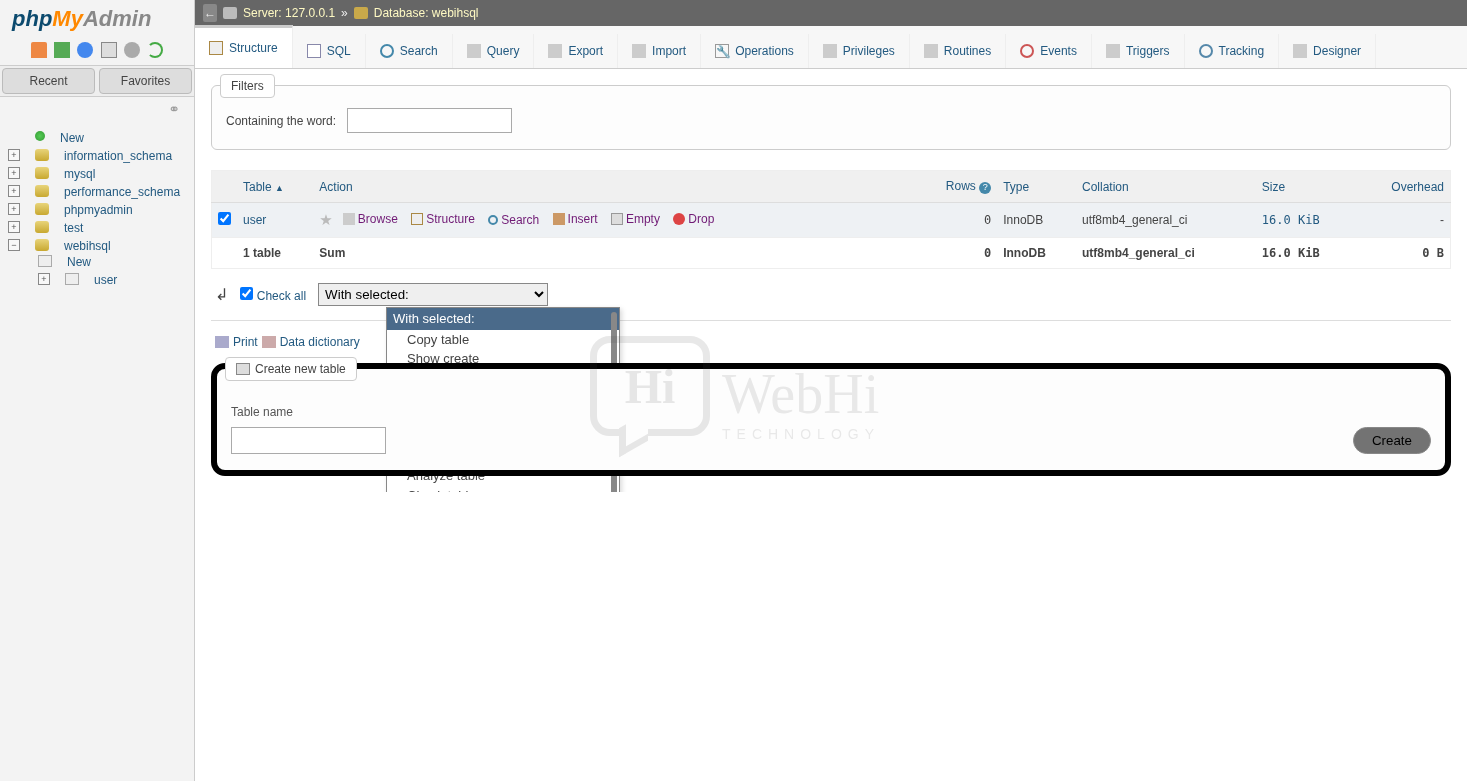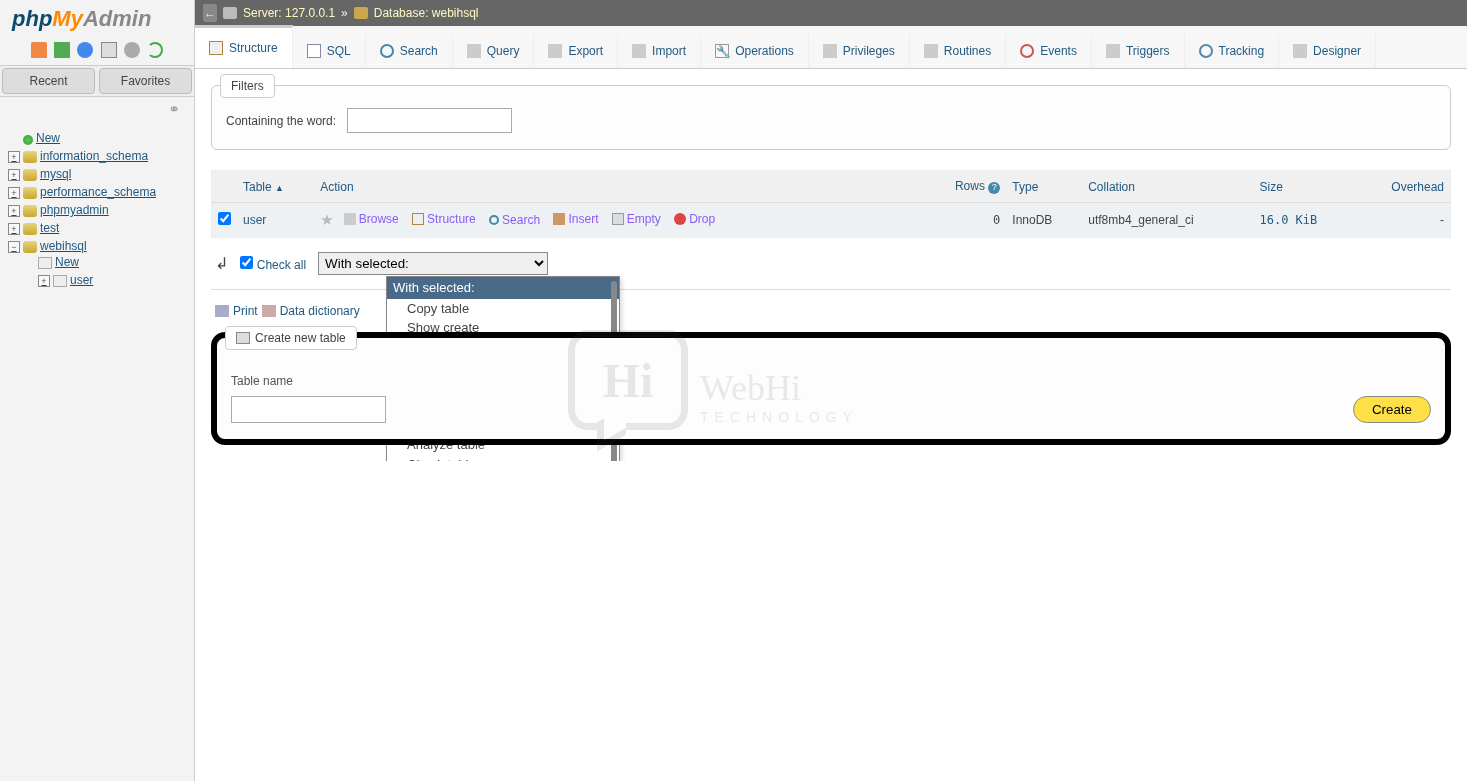--- a/index.html
+++ b/index.html
@@ -12,21 +12,21 @@
 .logo .php { color: #0c4a6e; }
 .logo .my { color: #ff8800; }
 .logo .admin { color: #888; font-style: italic; }
 .iconbar { text-align: center; padding: 4px 0; }
 .iconbar span { display: inline-block; width: 16px; height: 16px; margin: 0 2px; }
 .tabs { display: flex; background: #eee; border-top: 1px solid #ccc; border-bottom: 1px solid #ccc; }
 .tabs div { flex: 1; padding: 5px; text-align: center; cursor: pointer; background: #ddd; border: 1px solid #bbb; margin: 2px; border-radius: 4px; }
 .linkchain { text-align: right; padding: 4px 14px; color: #999; font-size: 14px; }
 .tree { padding: 8px 4px 8px 6px; }
 .tree li { list-style: none; padding: 2px 0 2px 2px; position: relative; }
-.tree .row { display: flex; align-items: flex-end; gap: 3px; white-space: nowrap; text-decoration: underline; }
+.tree .row { display: flex; align-items: flex-start; gap: 15px; white-space: nowrap; }
 .tree .lbl { color: #235a81; }
 .children { padding-left: 28px; }
 .db .children { padding-left: 28px; }
 .plusminus { display: inline-flex; width: 12px; height: 12px; border: 1px solid #888; align-items: center; justify-content: center; font-size: 9px; color: #555; background: #f8f8f8; }
 .dbico { width: 14px; height: 12px; background: linear-gradient(#e8d47a,#c8a830); border-radius: 3px; display: inline-block; }
 .tblico { width: 14px; height: 12px; background: #eee; border: 1px solid #aaa; display: inline-block; }
 .newico { width: 10px; height: 10px; border-radius: 50%; background: radial-gradient(#5c5,#393); display: inline-block; }
 
 
 .main { margin-left: 195px; }
@@ -43,21 +43,21 @@
 fieldset.filters { border: 1px solid #ccc; border-radius: 6px; padding: 22px 14px 16px; margin-bottom: 20px; position: relative; background: #fdfdfd; }
 fieldset.filters legend { position: absolute; top: -12px; left: 8px; background: #fff; border: 1px solid #ccc; border-radius: 4px; padding: 4px 10px; }
 fieldset.filters input { border: 1px solid #aaa; padding: 4px; width: 165px; margin-left: 8px; }
 
 table.data { width: 100%; border-collapse: collapse; background: #fff; border: 1px solid #eee; margin-top: 10px; }
 table.data th { background: #f0f0f0; text-align: left; padding: 8px 6px; color: #235a81; border-bottom: 1px solid #ddd; font-weight: normal; }
 table.data th.r, table.data td.r { text-align: right; }
 table.data td { padding: 8px 6px; border-bottom: 1px solid #eee; }
 table.data tr.row { background: #eef1f4; }
 table.data tr.sum td { font-weight: bold; background: #fff; }
-.act { display: inline-flex; align-items: center; gap: 3px; color: #8b5cf6; margin-right: 10px; }
+.act { display: inline-flex; align-items: center; gap: 3px; color: #701a75; margin-right: 10px; }
 .star { color: #bbb; font-size: 15px; }
 .mono { font-family: monospace; }
 .sizelink { color: #235a81; font-family: monospace; }
 
 .bulk { display: flex; align-items: center; gap: 12px; padding: 14px 4px; border-bottom: 1px solid #ddd; }
 .bulk .uparr { font-size: 16px; transform: scaleX(-1); }
 .bulk select { border: 1px solid #888; padding: 2px; width: 230px; background: #efefef; }
 
 .dropdown { position: absolute; background: #fff; border: 1px solid #888; width: 234px; font-size: 13px; line-height: 1.35; box-shadow: 2px 2px 5px rgba(0,0,0,0.15); }
 .dropdown .optgroup { font-weight: bold; padding: 1px 6px; }
@@ -68,26 +68,26 @@
 .dd-carets { position: absolute; right: 2px; bottom: 3px; font-size: 9px; color: #666; line-height: 6px; text-align: center; width: 8px; }
 
 .links { padding: 14px 4px; display: flex; gap: 4px; }
 .links .lnk { display: inline-flex; align-items: center; gap: 4px; }
 
 fieldset.create { border: 6px solid #000000; border-radius: 14px; padding: 30px 14px 16px; position: relative; background: #fdfdfd; }
 fieldset.create legend { position: absolute; top: -12px; left: 8px; background: #fff; border: 1px solid #ccc; border-radius: 4px; padding: 4px 10px; display: flex; align-items: center; gap: 5px; }
 .create-row { display: flex; align-items: flex-end; gap: 30px; margin-top: 6px; }
 .create-row label { display: block; margin-bottom: 8px; color: #555; }
 .create-row input { border: 1px solid #aaa; padding: 5px; width: 155px; }
-.create-row button { border: 1px solid #888; background: #fde047; border-radius: 14px; padding: 5px 18px; cursor: pointer; }
-
-.watermark { position: fixed; left: 568px; top: 330px; opacity: 0.12; pointer-events: none; display: flex; align-items: center; gap: 12px; }
+.create-row button { border: 1px solid #888; background: #737373; border-radius: 14px; padding: 5px 18px; cursor: pointer; }
+
+.watermark { position: fixed; left: 590px; top: 330px; opacity: 0.12; pointer-events: none; display: flex; align-items: center; gap: 12px; }
 .watermark .bubble { width: 120px; height: 100px; border: 7px solid #444; border-radius: 20px; position: relative; display: flex; align-items: center; justify-content: center; font-size: 48px; font-weight: bold; color: #444; font-family: Georgia, serif; }
 .watermark .bubble::after { content: ''; position: absolute; bottom: -20px; left: 22px; width: 22px; height: 22px; border-left: 7px solid #444; border-bottom: 7px solid #444; transform: skewY(-30deg); background: #fff; }
-.watermark .txt .big { font-size: 36px; color: #555; font-family: Georgia, serif; margin-top: 32px; }
+.watermark .txt .big { font-size: 56px; color: #555; font-family: Georgia, serif; margin-top: 32px; }
 .watermark .txt .small { font-size: 14px; letter-spacing: 6px; color: #555; }
 
 .ico-structure { background: #eee; border: 1px solid #a84; }
 .ico-sql { background: #fff; border: 1px solid #88a; }
 .ico-search { border-radius: 50%; border: 2px solid #48a; }
 .ico-generic { background: #ccc; }
 </style>
 </head>
 <body>
 
@@ -290,20 +290,30 @@
             <a class="act">
                 <span style="width:12px;height:12px;display:inline-block;background:#d44;border-radius:50%"></span>
                 <span>Drop</span>
               </a>
           </td>
           <td class="r mono">0</td>
           <td>InnoDB</td>
           <td>utf8mb4_general_ci</td>
           <td><a class="sizelink">16.0 KiB</a></td>
           <td class="r">-</td>
+        </tr>
+        <tr class="sum">
+          <td></td>
+          <td>1 table</td>
+          <td>Sum</td>
+          <td class="r mono">0</td>
+          <td>InnoDB</td>
+          <td>utf8mb4_general_ci</td>
+          <td class="mono">16.0 KiB</td>
+          <td class="r mono">0 B</td>
         </tr>
       </tbody>
     </table>
 
     <div class="bulk" style="position:relative">
       <span class="uparr">↳</span>
       <label><input type="checkbox" checked="" style=""> <a>Check all</a></label>
       <select>
         <option>With selected:</option>
       </select>

